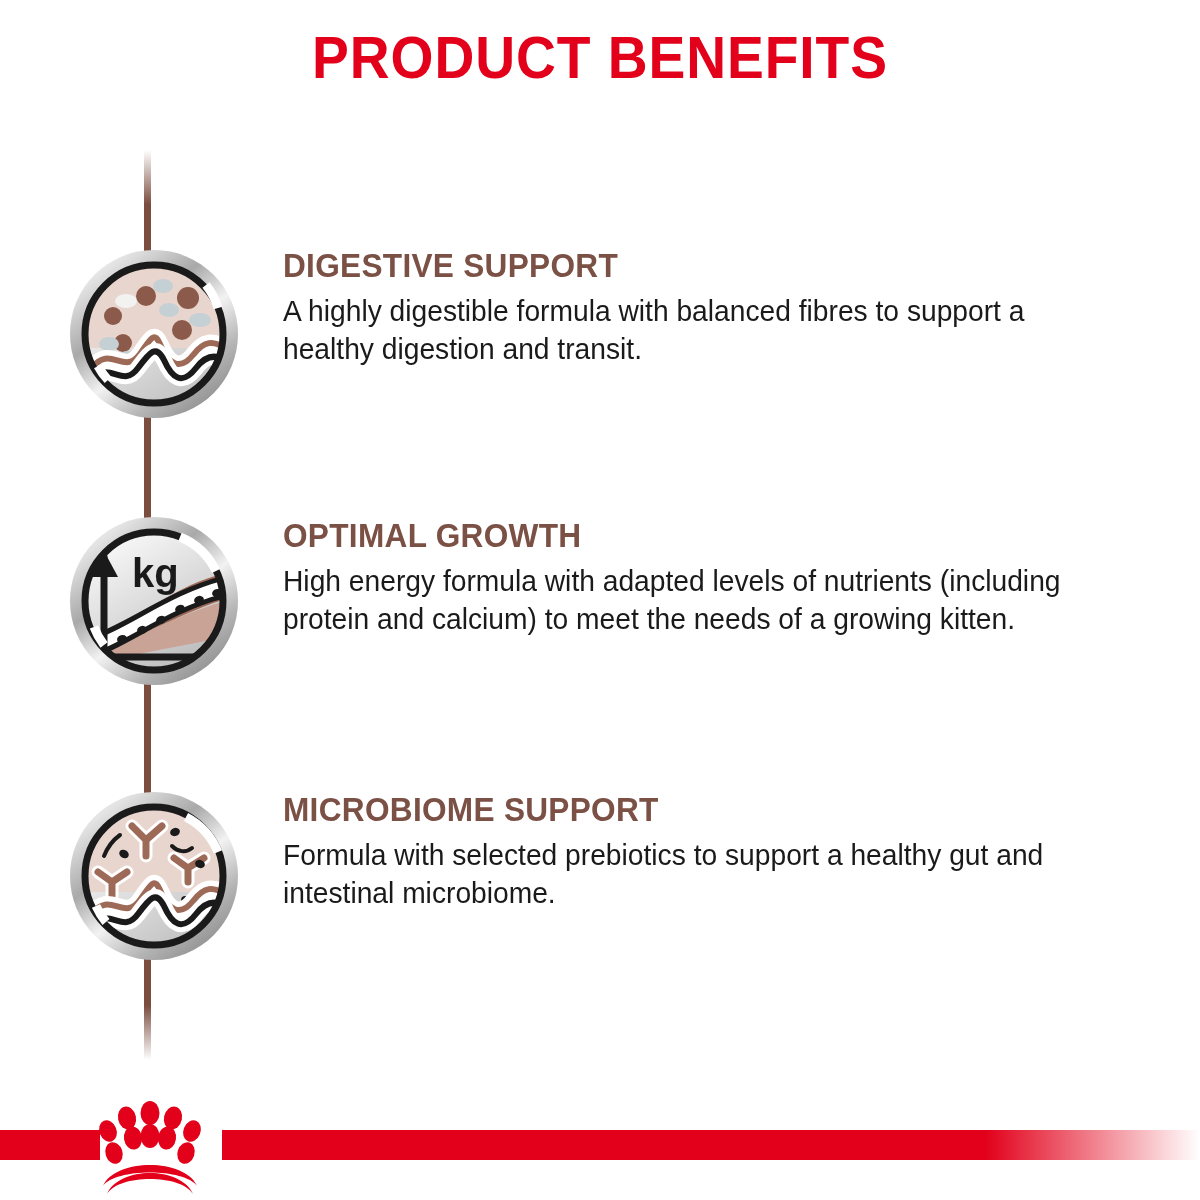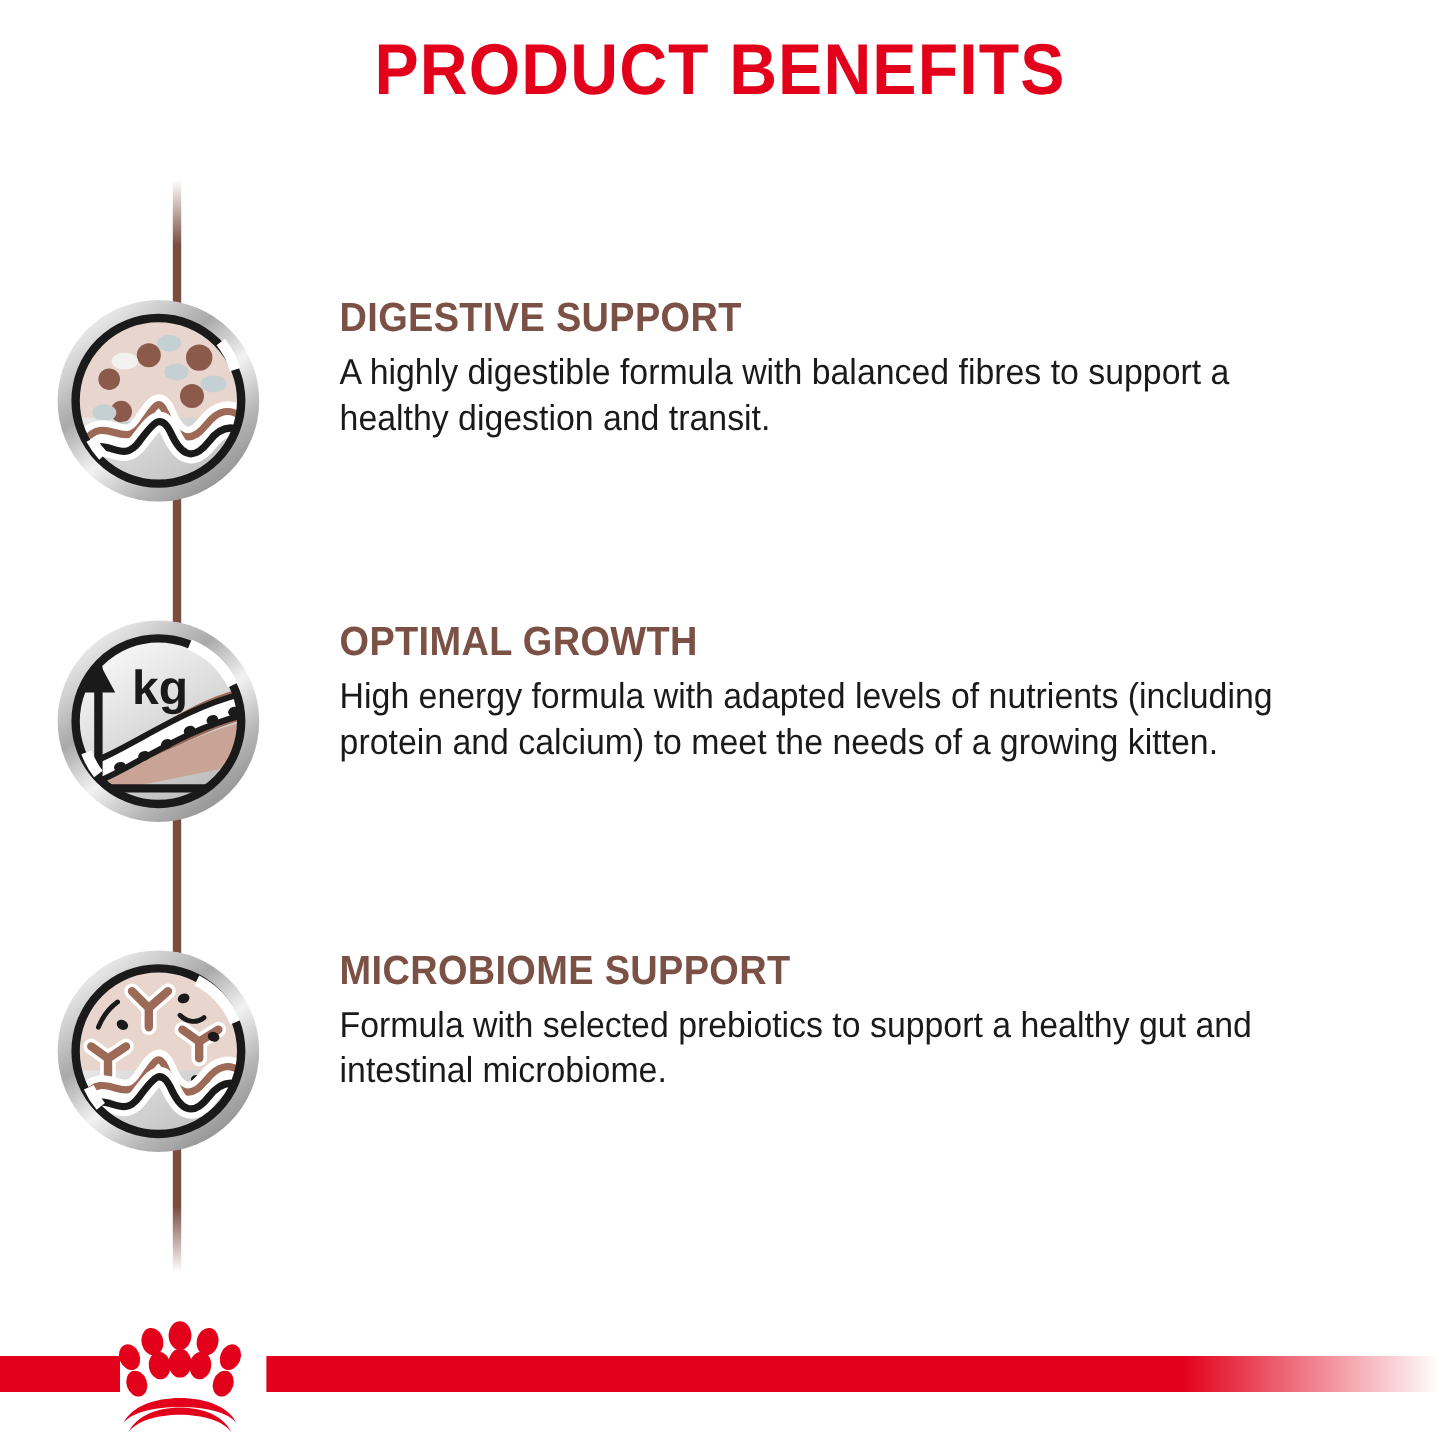--- a/index.html
+++ b/index.html
@@ -60,21 +60,21 @@
     position: absolute;
     left: 0;
     width: 1200px;
   }
   .benefit-1 { top: 248px; }
   .benefit-2 { top: 518px; }
   .benefit-3 { top: 792px; }
 
   .icon-wrap {
     position: absolute;
-    left: 46px;
+    left: 68px;
     top: 0;
     width: 172px;
     height: 172px;
   }
   .benefit-2 .icon-wrap { top: -3px; }
   .benefit-3 .icon-wrap { top: -2px; }
 
   .text-wrap {
     position: absolute;
     left: 283px;

